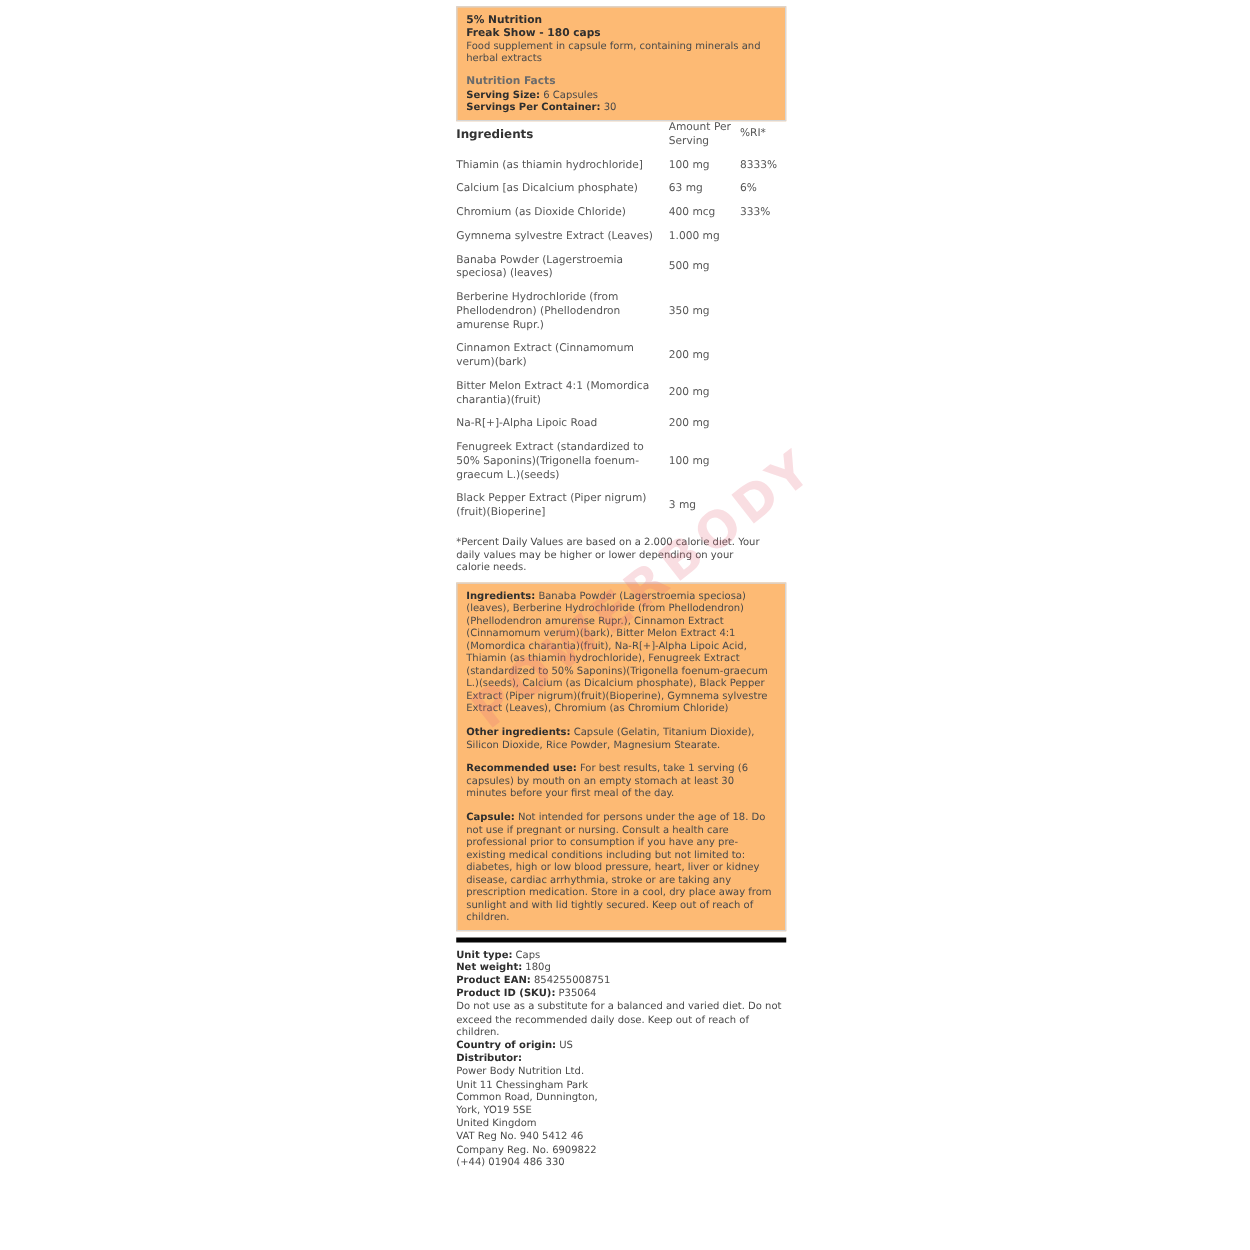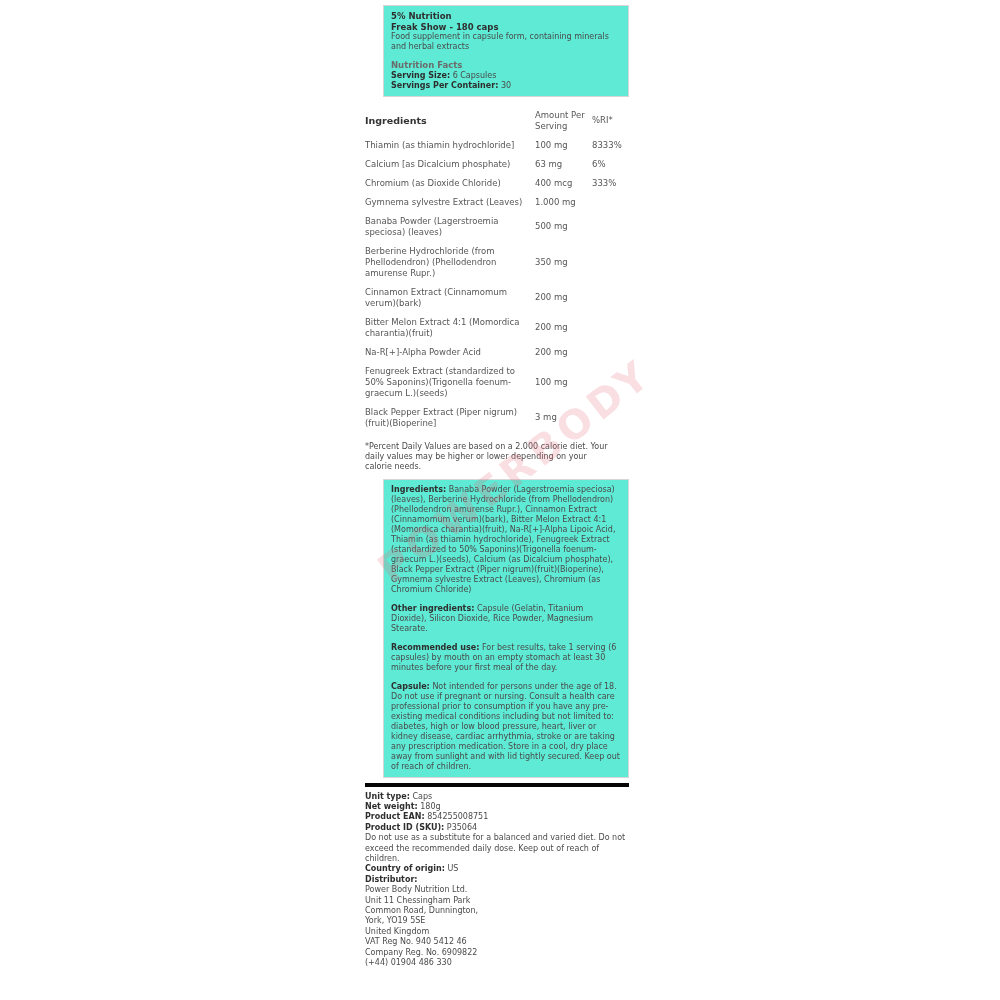--- a/index.html
+++ b/index.html
@@ -8,35 +8,33 @@
     background: #ffffff;
     font-family: "DejaVu Sans", "Liberation Sans", sans-serif;
     color: #4a4a4a;
   }
   .page { position: relative; width: 1000px; height: 1000px; background: #fff; }
   .col { position: absolute; left: 365px; top: 5px; width: 264px; }
 
   .box {
     box-sizing: border-box;
     border: 1px solid #d6d6d6;
-    background: #5eead4;
+    background: #fdba74;
     padding: 5px 7px;
     font-size: 8px;
     line-height: 10px;
-    margin-left: 18px;
   }
   .b { font-weight: bold; color: #2e2e2e; }
   .header-box .title-line { font-weight: bold; color: #2e2e2e; font-size: 8.5px; line-height: 10.5px; }
   .header-box .desc { margin-bottom: 8px; }
   .nf-heading { font-weight: bold; color: #6b6b6b; font-size: 8.5px; line-height: 10.5px; }
 
   table.ingredients {
     width: 100%;
     border-collapse: collapse;
-    margin-top: 13px;
     font-size: 8.5px;
     line-height: 11px;
     color: #565656;
     table-layout: fixed;
   }
   table.ingredients col.c-name { width: 170px; }
   table.ingredients col.c-amt  { width: 57px; }
   table.ingredients col.c-ri   { width: 37px; }
   table.ingredients th {
     text-align: left; font-weight: normal; vertical-align: middle;
@@ -140,21 +138,21 @@
           <td>Cinnamon Extract (Cinnamomum verum)(bark)</td>
           <td>200 mg</td>
           <td></td>
         </tr>
         <tr>
           <td>Bitter Melon Extract 4:1 (Momordica charantia)(fruit)</td>
           <td>200 mg</td>
           <td></td>
         </tr>
         <tr>
-          <td>Na-R[+]-Alpha Powder Acid</td>
+          <td>Na-R[+]-Alpha Lipoic Road</td>
           <td>200 mg</td>
           <td></td>
         </tr>
         <tr>
           <td>Fenugreek Extract (standardized to 50% Saponins)(Trigonella foenum-graecum L.)(seeds)</td>
           <td>100 mg</td>
           <td></td>
         </tr>
         <tr>
           <td>Black Pepper Extract (Piper nigrum)(fruit)(Bioperine]</td>

